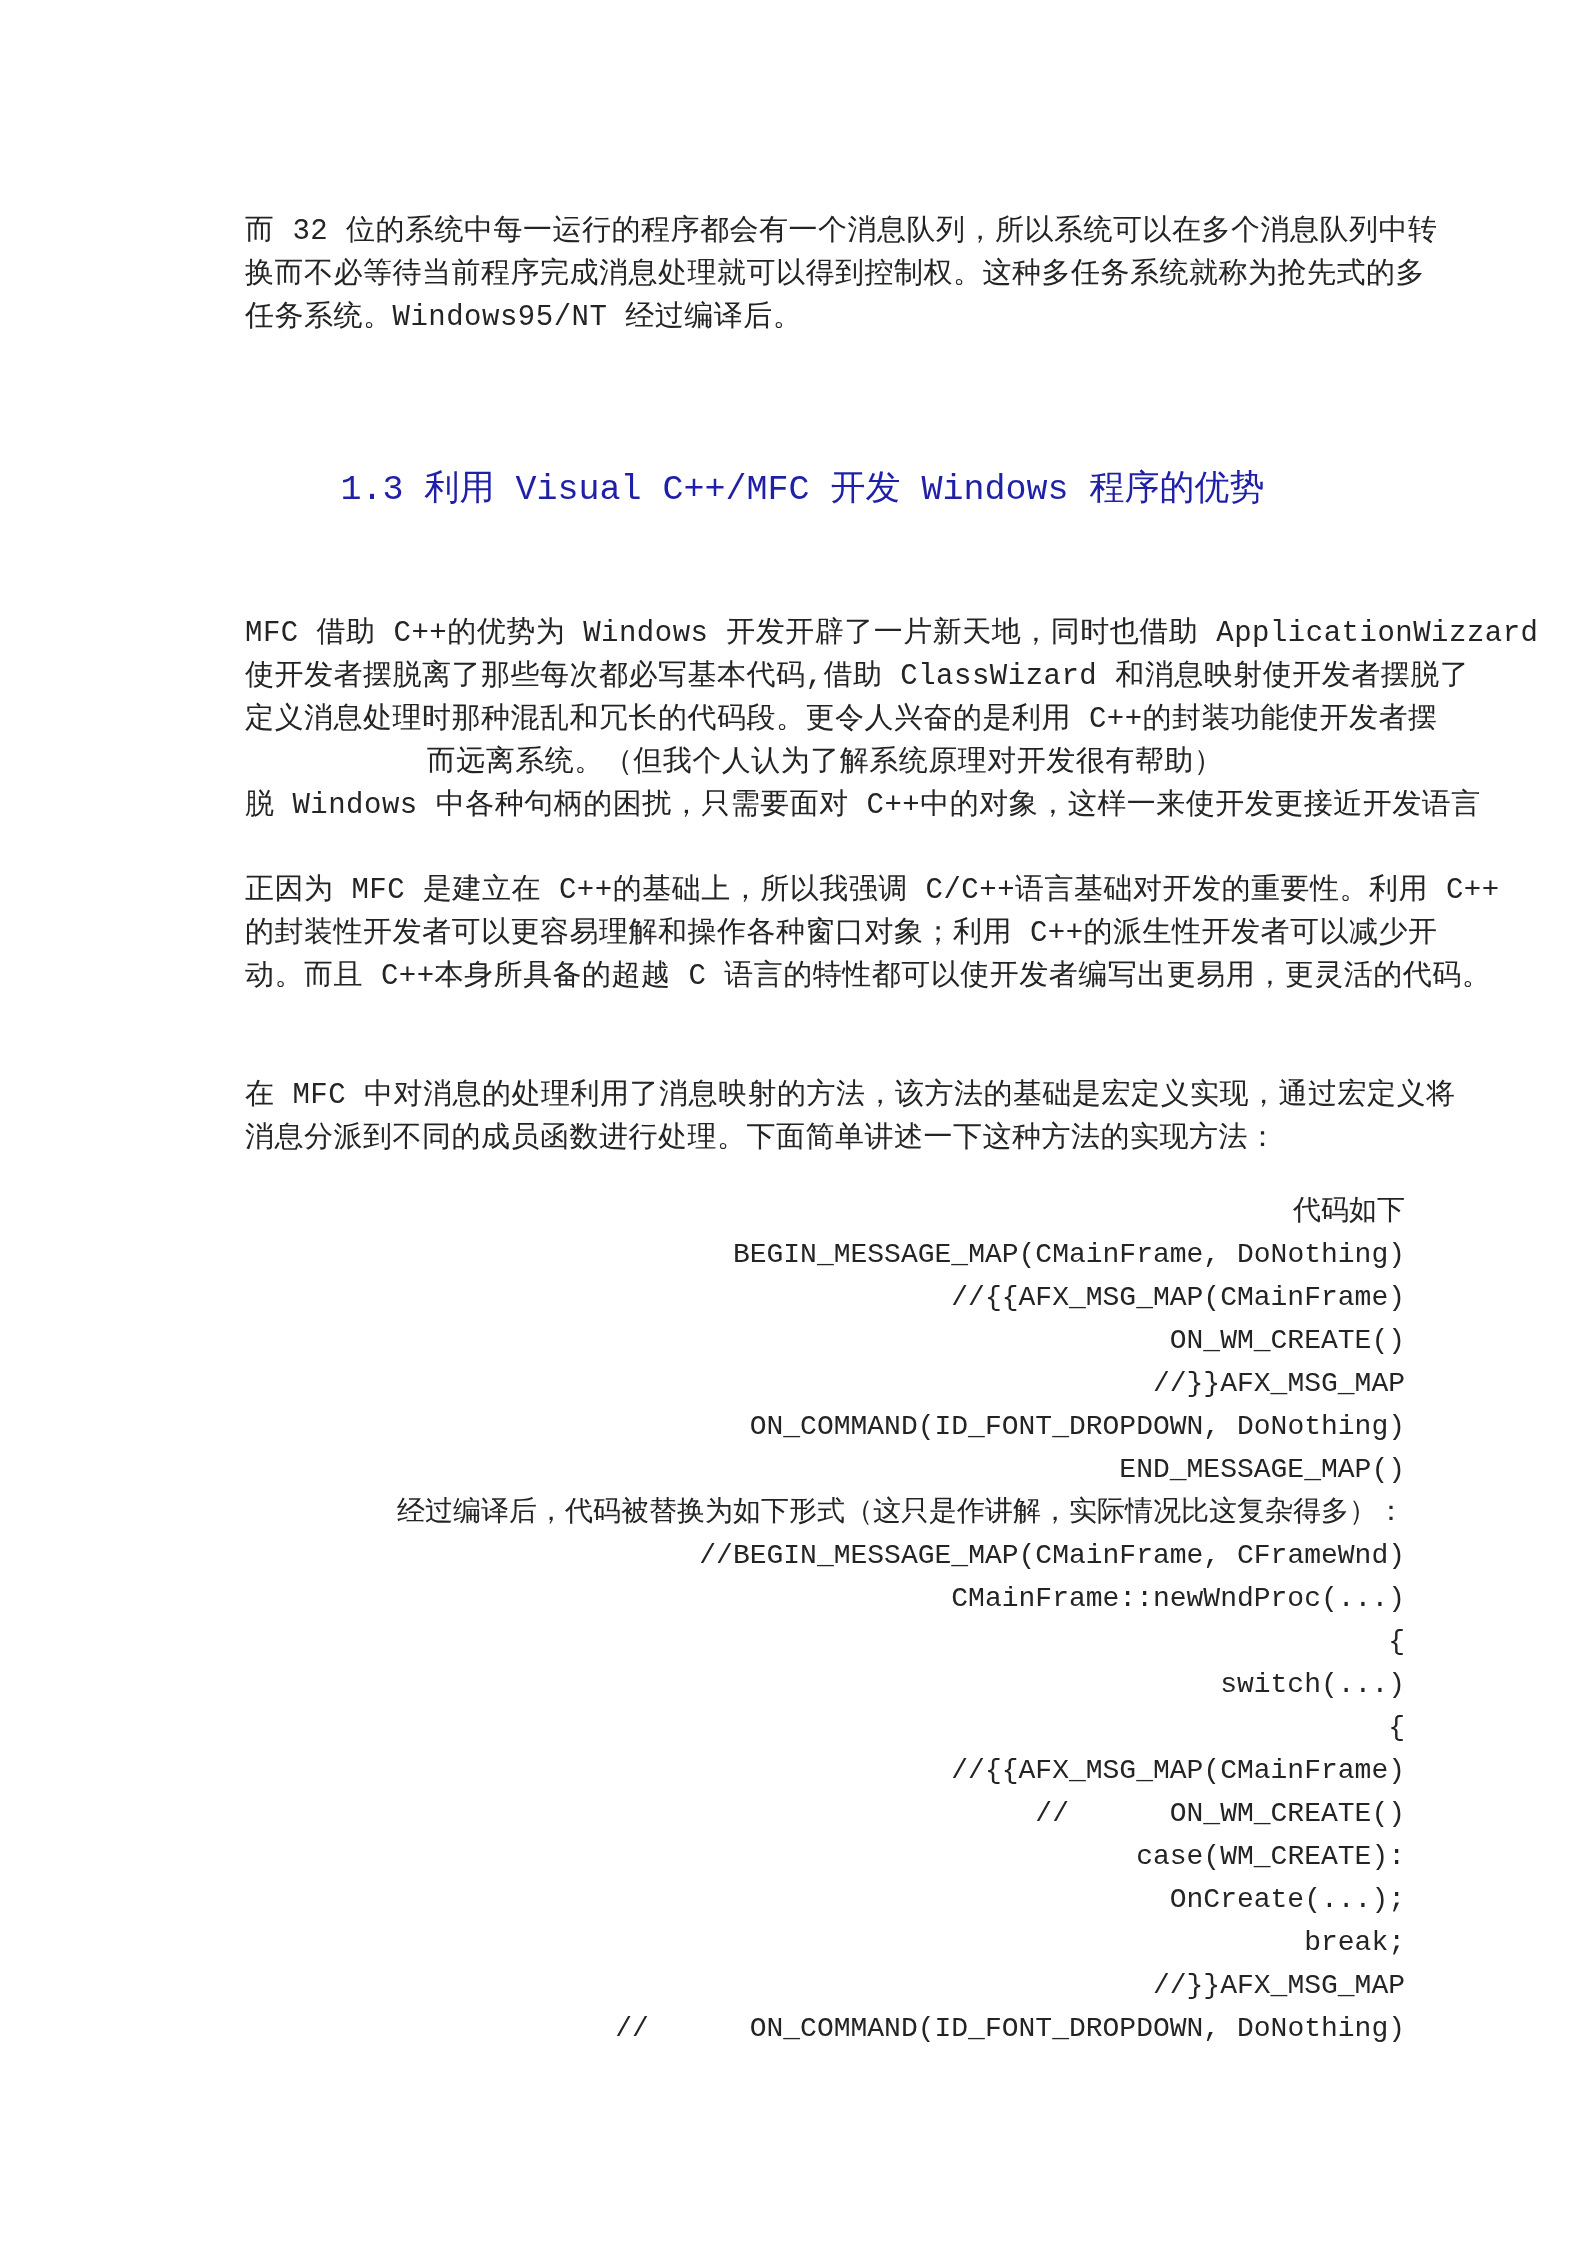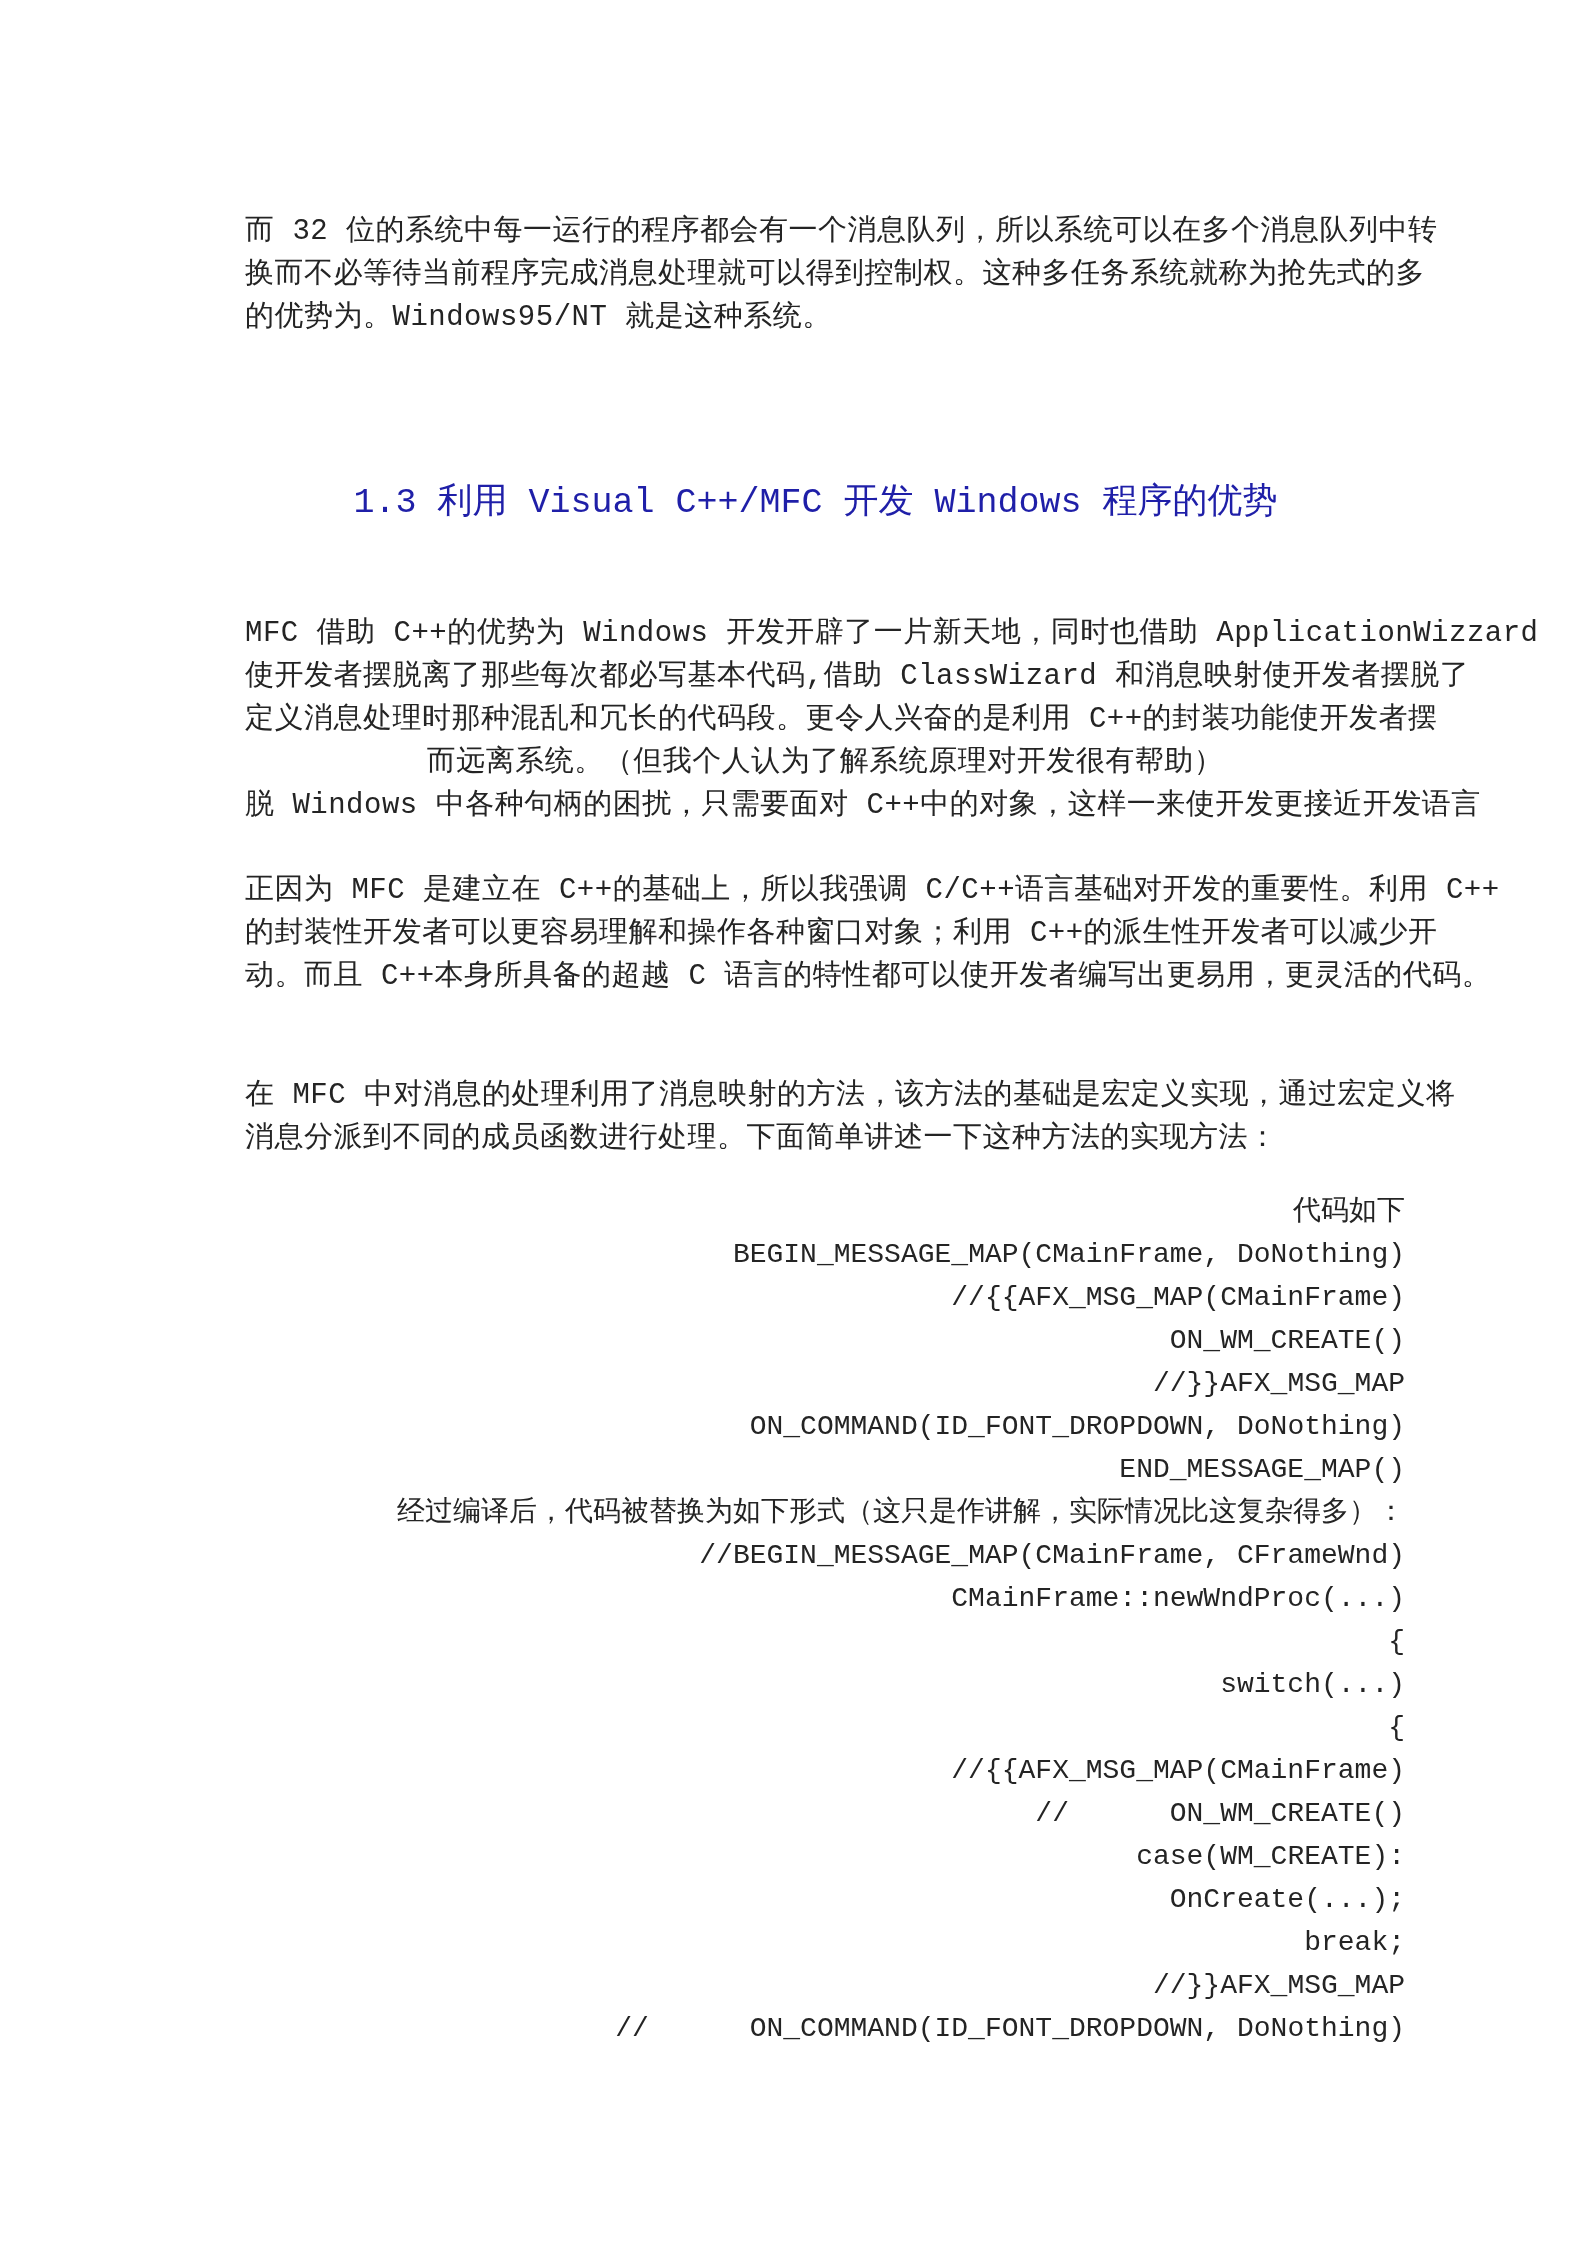--- a/index.html
+++ b/index.html
@@ -29,21 +29,21 @@
     letter-spacing: 0.5px;
   }
   .code-block .line {
     font-size: 28px;
     letter-spacing: 0px;
   }
   .section-heading {
     position: absolute;
     left: 245px;
     width: 1115px;
-    margin: 13px;
+    margin: 0;
     text-align: center;
     font-size: 35px;
     line-height: 44px;
     font-weight: normal;
     white-space: pre;
     color: var(--heading-color, #1f1fa8);
   }
   .p-intro   { top: 210px; }
   .h-section { top: 468px; }
   .p-mfc     { top: 612px; text-align: center; }
@@ -52,21 +52,21 @@
   .code-block{ top: 1190px; text-align: right; }
 </style>
 </head>
 <body>
 
 <div class="page">
 
   <div class="block p-intro">
       <div class="line">而 32 位的系统中每一运行的程序都会有一个消息队列，所以系统可以在多个消息队列中转</div>
       <div class="line">换而不必等待当前程序完成消息处理就可以得到控制权。这种多任务系统就称为抢先式的多</div>
-      <div class="line">的优势为。Windows95/NT 就是这种系统。</div>
+      <div class="line">任务系统。Windows95/NT 经过编译后。</div>
     </div>
 
   <h1 class="section-heading h-section">1.3 利用 Visual C++/MFC 开发 Windows 程序的优势</h1>
 
   <div class="block p-mfc">
       <div class="line">MFC 借助 C++的优势为 Windows 开发开辟了一片新天地，同时也借助 ApplicationWizzard</div>
       <div class="line">使开发者摆脱离了那些每次都必写基本代码,借助 ClassWizard 和消息映射使开发者摆脱了</div>
       <div class="line">定义消息处理时那种混乱和冗长的代码段。更令人兴奋的是利用 C++的封装功能使开发者摆</div>
       <div class="line">而远离系统。（但我个人认为了解系统原理对开发很有帮助）</div>
       <div class="line">脱 Windows 中各种句柄的困扰，只需要面对 C++中的对象，这样一来使开发更接近开发语言</div>

